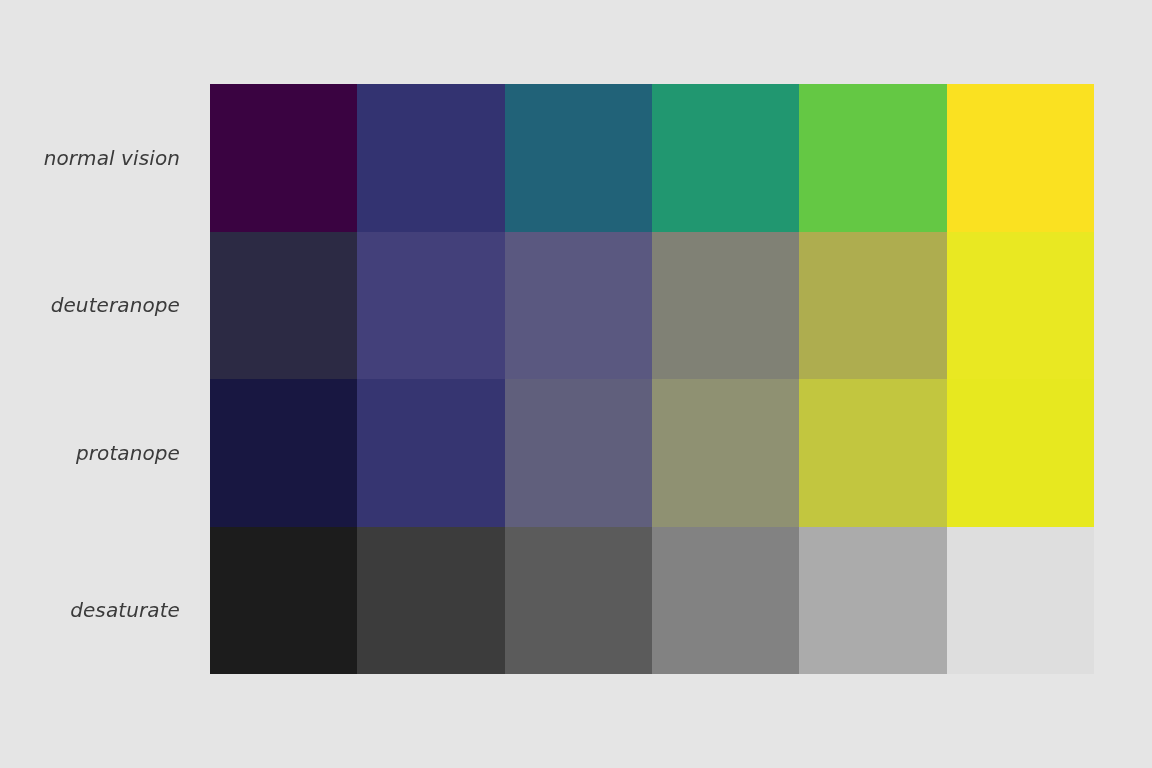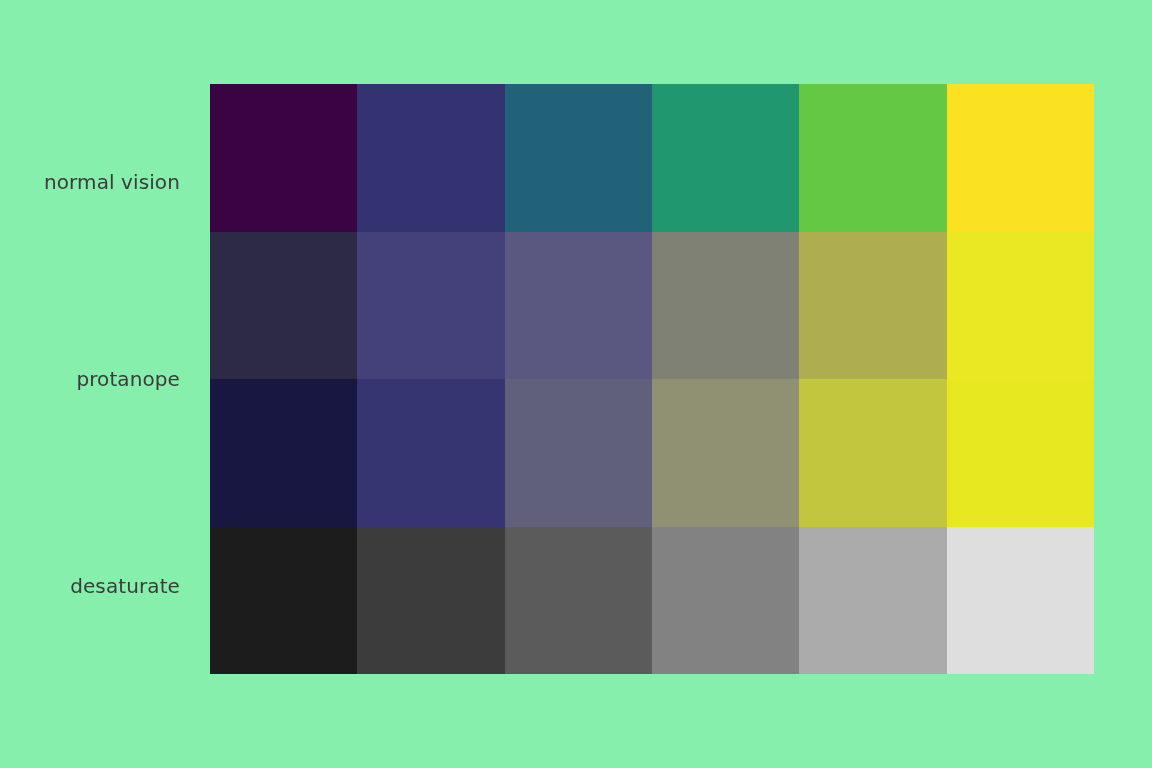--- a/index.html
+++ b/index.html
@@ -73,25 +73,28 @@
     font-size: 20px;
     color: #3b3b3b;
     font-family: "DejaVu Sans", "Liberation Sans", sans-serif;
     white-space: nowrap;
     letter-spacing: 0.1px;
   }
 </style>
 </head>
 <body style="background-color: rgb(255, 255, 255);">
 
-<div id="figure" style="background-color: #86efac;">
+<div id="figure" style="background-color: #e5e5e5; font-style: italic;">
 
   <div id="row-labels">
     <div class="row-label-cell">
       <span class="row-label-text" style="color: rgb(59, 59, 59);">normal vision</span>
+    </div>
+    <div class="row-label-cell">
+      <span class="row-label-text" style="color: rgb(59, 59, 59);">deuteranope</span>
     </div>
     <div class="row-label-cell">
       <span class="row-label-text" style="color: rgb(59, 59, 59); text-align: right;">protanope</span>
     </div>
     <div class="row-label-cell">
       <span class="row-label-text" style="color: rgb(59, 59, 59); margin-top: 20px;">desaturate</span>
     </div>
   </div>
 
   <div id="palette-grid">

